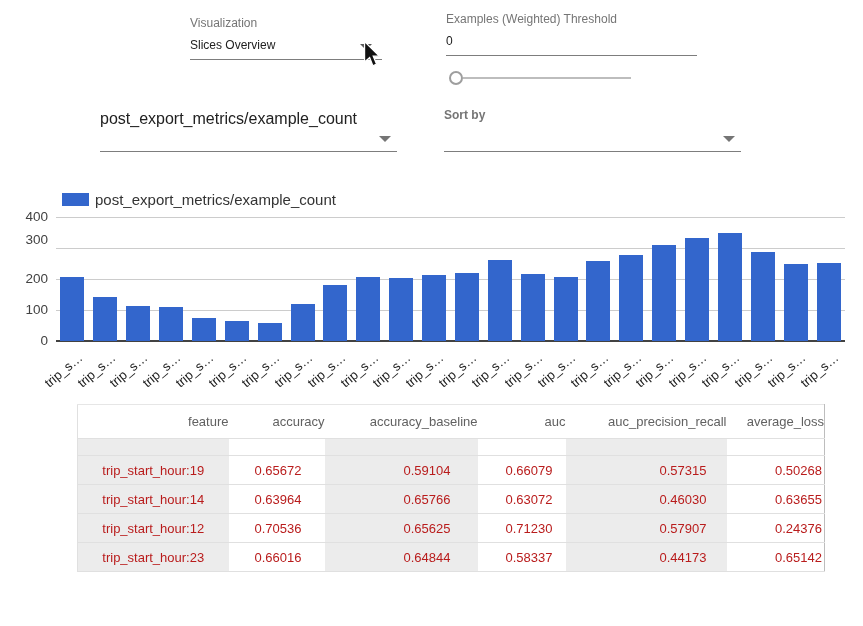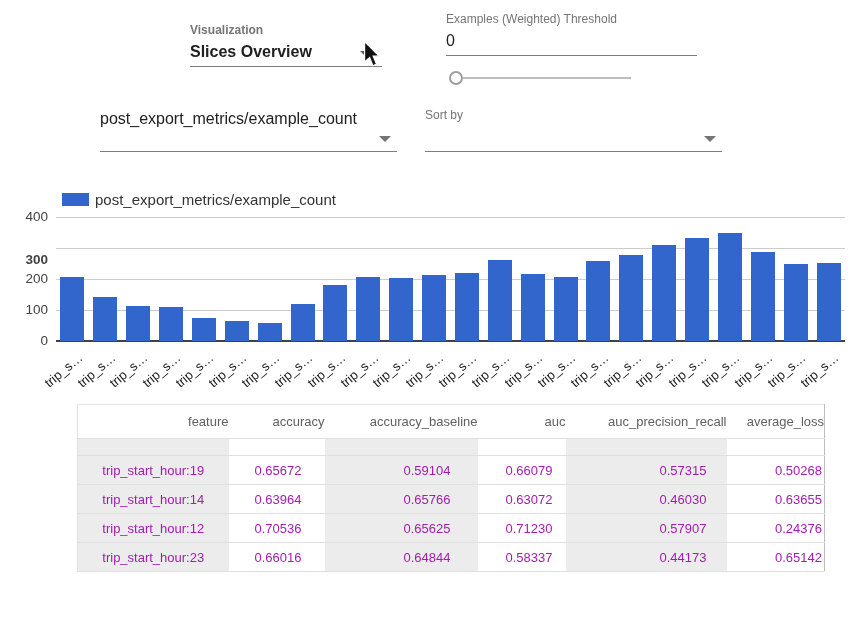--- a/index.html
+++ b/index.html
@@ -19,21 +19,21 @@
   .field .flabel {
     display: block;
     font-size: 12px;
     color: #757575;
     line-height: 14px;
     margin-bottom: 4px;
     white-space: nowrap;
   }
   .field .fvalue {
     display: block;
-    font-size: 16px;
+    font-size: 12px;
     color: #212121;
     line-height: 22px;
     white-space: nowrap;
     border: none;
     outline: none;
     background: transparent;
     font-family: "Liberation Sans", sans-serif;
     width: 100%;
   }
   .caret {
@@ -144,75 +144,75 @@
     border-bottom: 1px solid #e0e0e0;
     overflow: hidden;
     white-space: nowrap;
   }
   .metrics-table tr.filter-row td {
     height: 17px;
     border-bottom: 1px solid #e0e0e0;
   }
   .metrics-table tbody td {
     height: 29px;
-    color: #a21caf;
+    color: #b91c1c;
     vertical-align: middle;
     border-bottom: 1px solid #e0e0e0;
     white-space: nowrap;
     overflow: hidden;
   }
   .metrics-table .stripe { background: #ececec; }
   .metrics-table td.c0 { text-align: center; }
   .metrics-table td.c1 { text-align: right; padding-right: 23px; }
   .metrics-table td.c2 { text-align: right; padding-right: 27px; }
   .metrics-table td.c3 { text-align: right; padding-right: 13px; }
   .metrics-table td.c4 { text-align: right; padding-right: 20px; }
   .metrics-table td.c5 { text-align: right; padding-right: 2px; }
 </style>
 </head>
 <body>
 
-<div class="field" style="left:190px; top:23px; width:192px;font-weight:bold;">
+<div class="field" style="left:190px; top:16px; width:192px;">
   <span class="flabel">Visualization</span>
   <span class="fvalue">Slices Overview</span>
   <span class="caret dark"></span>
 </div>
 
 <div class="field" style="left:446px; top:12px; width:251px;">
   <span class="flabel">Examples (Weighted) Threshold</span>
   <input class="fvalue" type="text" value="0" style="">
 </div>
 
 <div class="slider">
   <div class="track"></div>
   <div class="thumb"></div>
 </div>
 
 <div class="field" style="left:100px; top:108px; width:297px;">
   <span class="fvalue" style="font-size:16px;">post_export_metrics/example_count</span>
   <span class="caret"></span>
 </div>
 
-<div class="field" style="left:425px; top:108px; width:297px;">
+<div class="field" style="left:444px; top:108px; width:297px;font-weight:bold;">
   <span class="flabel">Sort by</span>
   <span class="caret"></span>
 </div>
 
 <svg class="cursor" width="20" height="26" viewBox="0 0 13 21">
   <polygon points="0.5,0.5 0.5,17 4.6,13.4 7.2,20 10.2,18.7 7.5,12.3 12.5,12.3" fill="#111111" stroke="#ffffff" stroke-width="1"></polygon>
 </svg>
 
 <div class="legend-swatch" style="background: rgb(51, 102, 204);"></div>
 <div class="legend-label">post_export_metrics/example_count</div>
 
 <div id="yticks">
     <div class="ytick" style="top: 333px;">0</div>
     <div class="ytick" style="top: 302px;">100</div>
     <div class="ytick" style="top: 271px;">200</div>
-    <div class="ytick" style="top: 252px; font-weight: bold;">300</div>
+    <div class="ytick" style="top: 232px;">300</div>
     <div class="ytick" style="top: 209px;">400</div>
   </div>
 
 <div class="plot" id="plot">
   <div class="baseline"></div>
 <div class="gridline" style="top: 92.5px;"></div>
     <div class="gridline" style="top: 61.5px;"></div>
     <div class="gridline" style="top: 30.5px;"></div>
     <div class="gridline" style="top: -0.5px;"></div>
     <div class="bar" style="left: 4.4375px; height: 51.25%; background: rgb(51, 102, 204);"></div>

